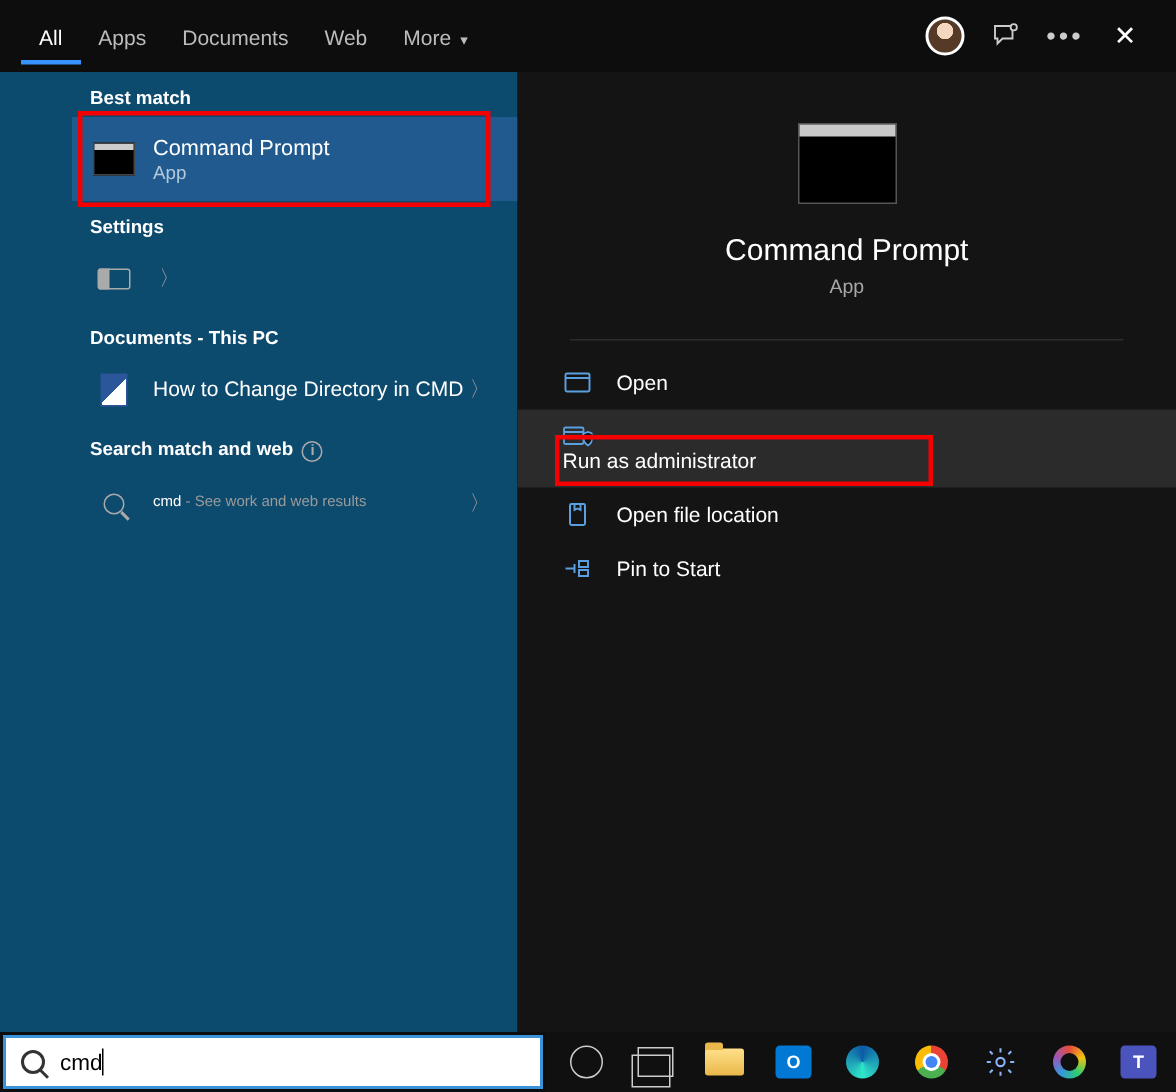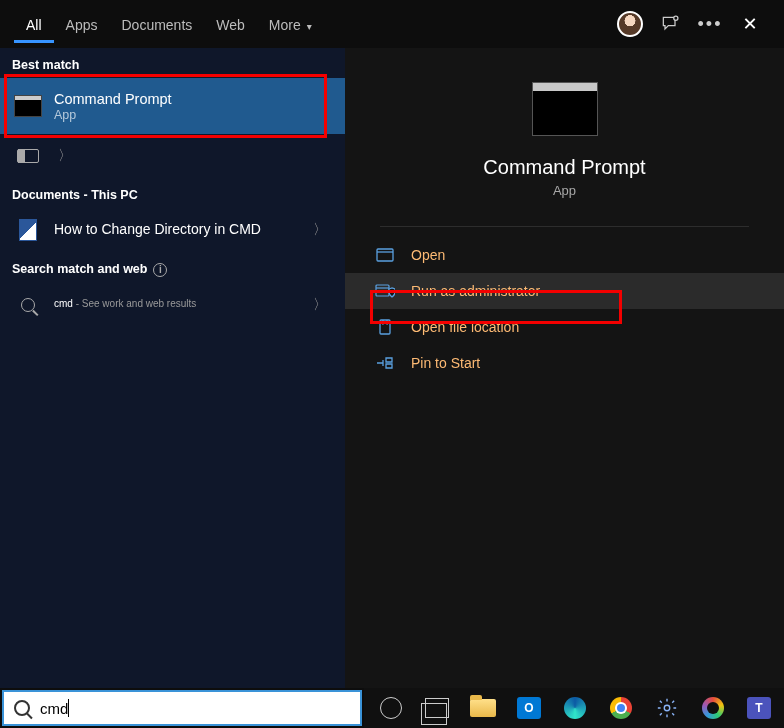--- a/index.html
+++ b/index.html
@@ -11,21 +11,21 @@
   .tab.active { color: #fff; border-bottom: 3px solid #3794ff; padding-bottom: 7px; }
   .tab.more::after { content: "\25BE"; font-size: 10px; margin-left: 6px; }
   .tabs-spacer { flex: 1; }
   .tab-icon { width: 40px; display: flex; align-items: center; justify-content: center; color: #fff; font-size: 18px; }
   .avatar { width: 26px; height: 26px; border-radius: 50%; background: radial-gradient(circle at 50% 35%, #f5d7c0 30%, #563a28 31%); border: 2px solid #fff; }
   .close-x { font-size: 18px; }
 
   .main { display: flex; position: absolute; top: 48px; bottom: 40px; left: 0; right: 0; }
 
   
-  .left { width: 345px; background: #0f172a; color: #e6e6e6; overflow: hidden; }
+  .left { width: 345px; background: #0c4a6e; color: #e6e6e6; overflow: hidden; padding-left: 48px; }
   .section-label { font-size: 12.5px; font-weight: 600; color: #fff; padding: 10px 12px 6px; }
   .result { display: flex; align-items: center; padding: 10px 14px; }
   .result.selected { background: #205a8f; position: relative; }
   .result .icon { width: 28px; height: 24px; margin-right: 12px; display: flex; align-items: center; justify-content: center; }
   .result .txt { flex: 1; }
   .result .title { font-size: 14.5px; color: #fff; line-height: 1.25; }
   .result .sub { font-size: 12.5px; color: #b5c9db; }
   .result .chev { color: #999; font-size: 14px; padding: 0 4px; }
   .red-box { position: absolute; border: 3px solid #f40000; pointer-events: none; }
   .info-circle { display:inline-flex; width:14px; height:14px; border:1px solid #aaa; border-radius:50%; font-size:10px; align-items:center; justify-content:center; margin-left:6px; color:#aaa; }
@@ -39,23 +39,23 @@
   .search-ico::after { content:""; position:absolute; width:7px; height:1.5px; background:#aaa; bottom:-3px; right:-5px; transform:rotate(45deg); }
 
   
   .right { flex: 1; background: #141414; color: #e6e6e6; display: flex; flex-direction: column; align-items: center; padding-top: 34px; }
   .big-thumb { width: 66px; height: 54px; background: #000; border: 1px solid #555; position: relative; }
   .big-thumb::before { content:""; position:absolute; top:0; left:0; right:0; height:8px; background:#c9c9c9; }
   .app-name { font-size: 20px; color: #fff; margin-top: 20px; }
   .app-type { font-size: 13px; color: #a8a8a8; margin-top: 4px; }
   .hr { width: 84%; height: 1px; background: #2d2d2d; margin: 28px 0 10px; }
   .actions { width: 100%; }
-  .action { display: flex; align-items: flex-start; padding: 10px 30px; font-size: 14px; color: #fdba74; cursor: pointer; position: relative; }
+  .action { display: flex; align-items: flex-start; padding: 10px 30px; font-size: 14px; color: #ffffff; cursor: pointer; position: relative; }
   .action .aicon { width: 20px; height: 16px; margin-right: 16px; color:#5aa0e0; display:flex; align-items:center; justify-content:center; }
-  .action.highlight { background: #2b2b2b; }
+  .action.highlight { background: #2b2b2b; flex-direction: column; }
   .red-box2 { position:absolute; left:370px; top:290px; width:252px; height:34px; border:3px solid #f40000; pointer-events:none; }
 
   
   .searchbar { position: absolute; left: 2px; bottom: 2px; width: 360px; height: 36px; background: #fff; border: 2px solid #3a93d8; display: flex; align-items: center; padding: 0 10px; }
   .searchbar .sicon { width:16px; height:16px; border:2px solid #333; border-radius:50%; position:relative; margin-right:10px; }
   .searchbar .sicon::after { content:""; position:absolute; width:7px; height:2px; background:#333; bottom:-3px; right:-5px; transform:rotate(45deg); }
   .caret { width:1px; height:18px; background:#000; animation: blink 1s steps(1) infinite; }
   @keyframes blink { 50% { opacity:0; } }
 
   
@@ -99,20 +99,21 @@
       <div class="icon">
           <div class="cmd-thumb"></div>
         </div>
       <div class="txt">
         <div class="title">Command Prompt</div>
         <div class="sub">App</div>
       </div>
       <div class="red-box" style="left:4px; top:-4px; right:18px; bottom:-4px;"></div>
     </div>
 
+    <div class="section-label">Settings</div>
     <div class="result">
       <div class="icon">
           <div class="toggle-ico"></div>
         </div>
       <div class="chev">〉</div>
     </div>
 
     <div class="section-label">Documents - This PC</div>
     <div class="result">
       <div class="icon">

